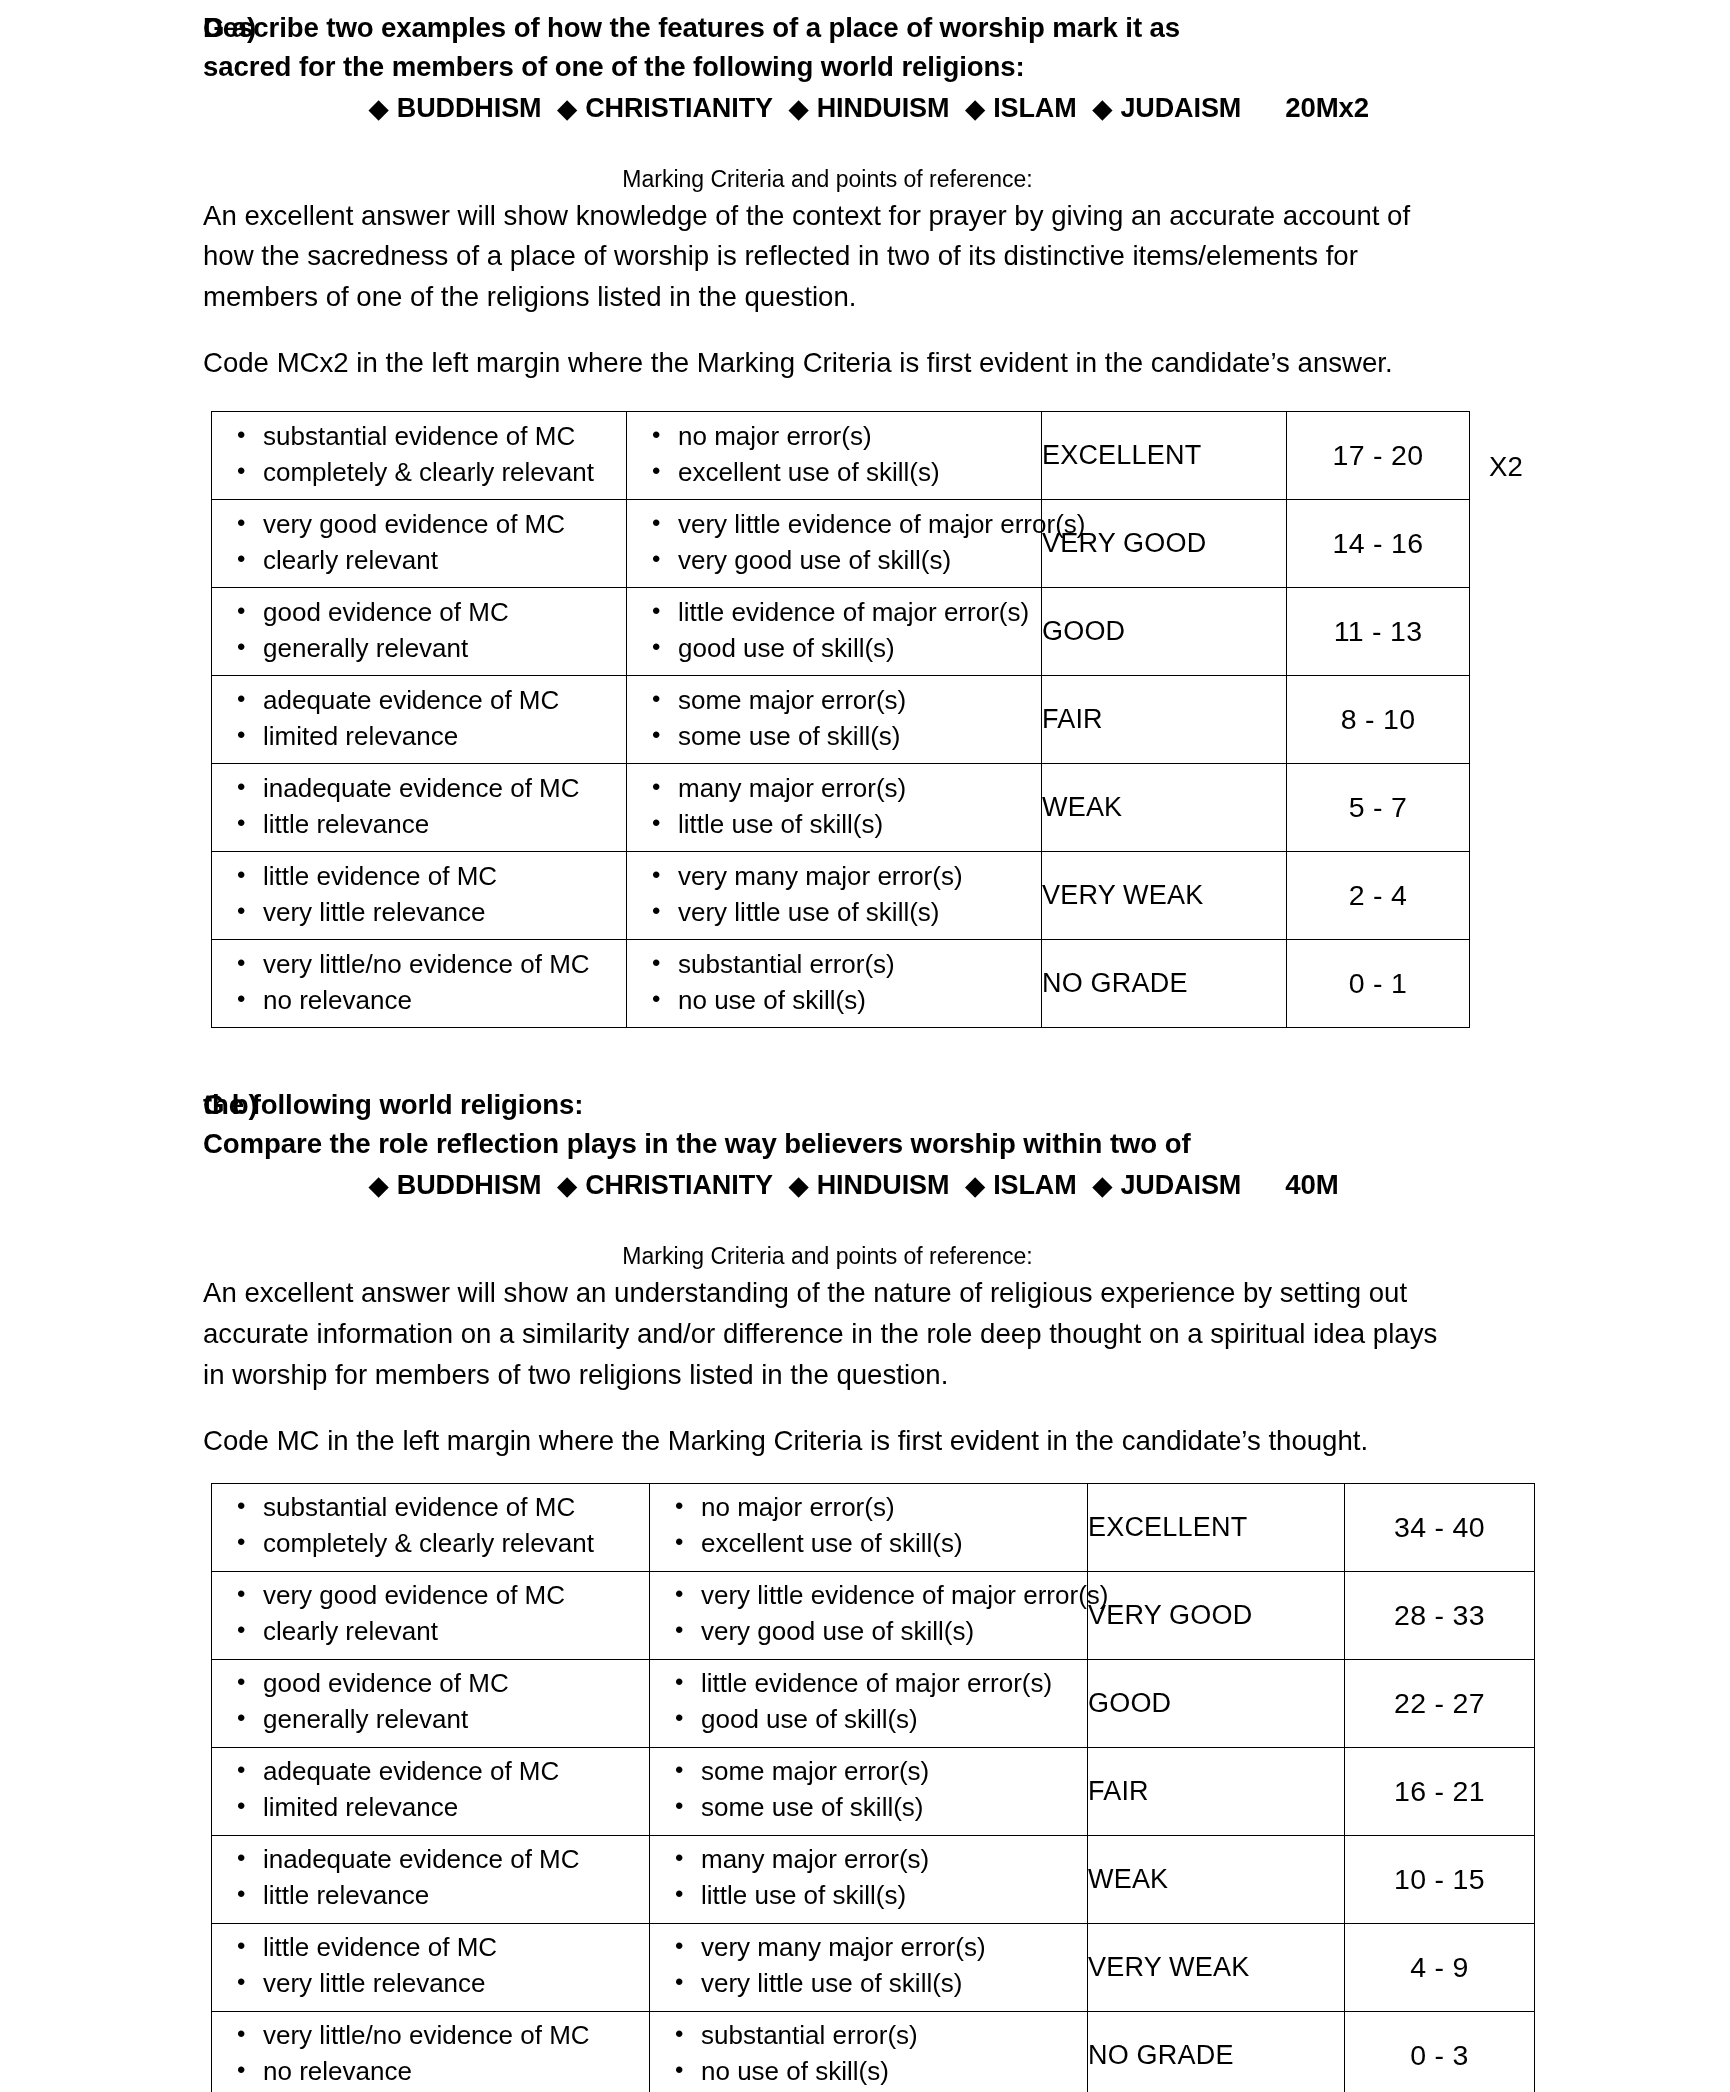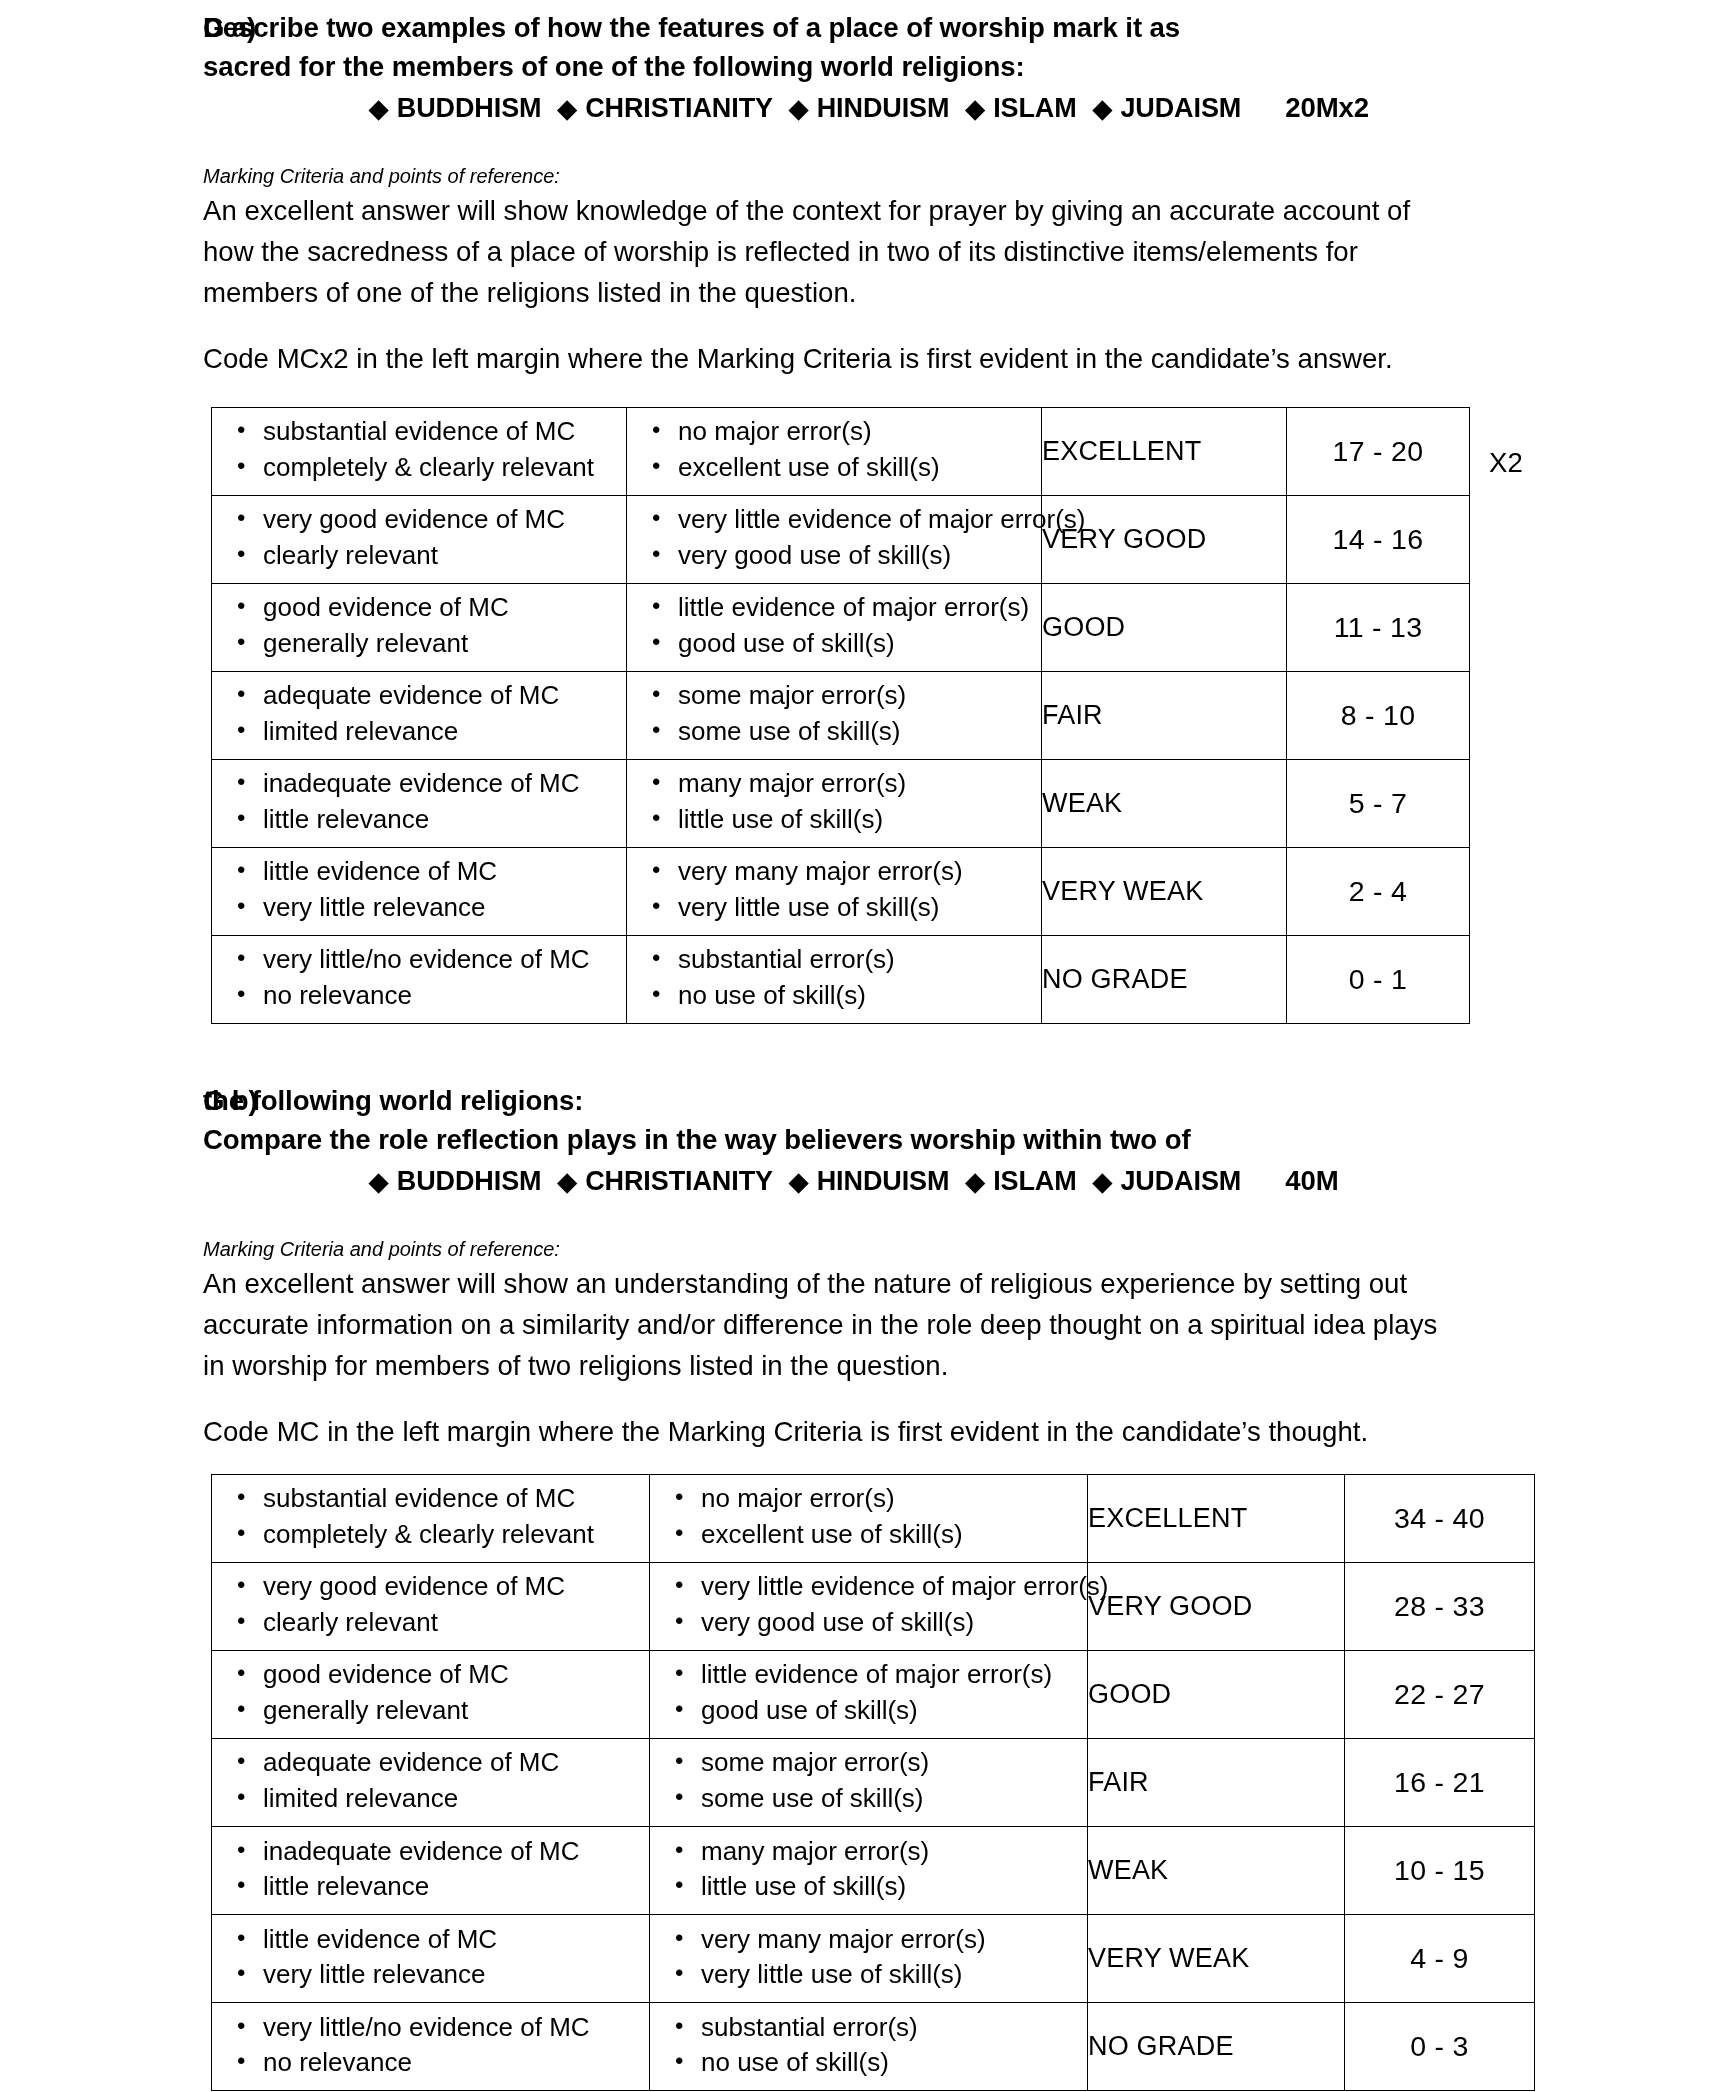--- a/index.html
+++ b/index.html
@@ -87,22 +87,22 @@
   }
 
   
   .criteria {
     padding-left: 203px;
     padding-right: 152px;
     font-size: 27.6px;
     line-height: 1.48;
   }
   .criteria-heading {
-    font-style: italic;
-    font-size: 20px;
+    font-size: 23px;
+    text-align: center;
   }
   .criteria-body { }
   .criteria-code {
     padding-left: 203px;
     padding-right: 152px;
     font-size: 27.6px;
     line-height: 1.48;
   }
 
   

